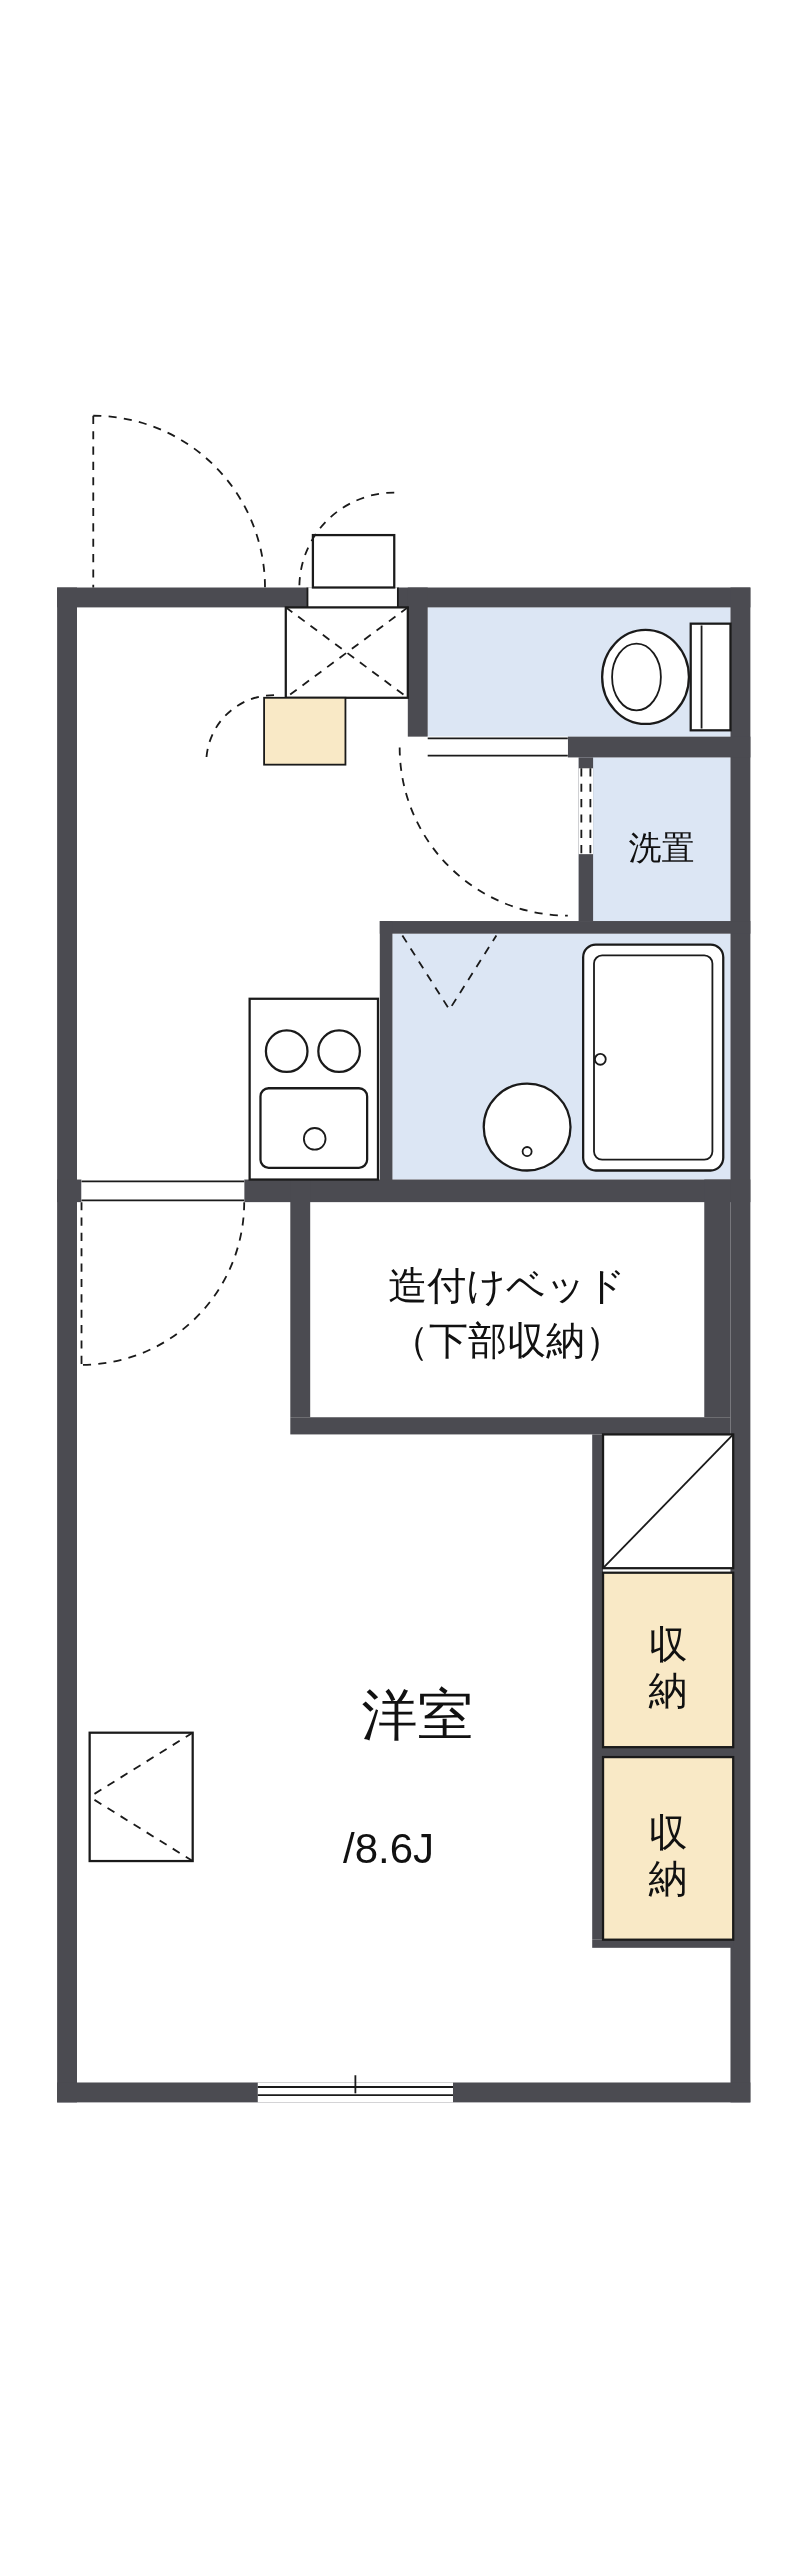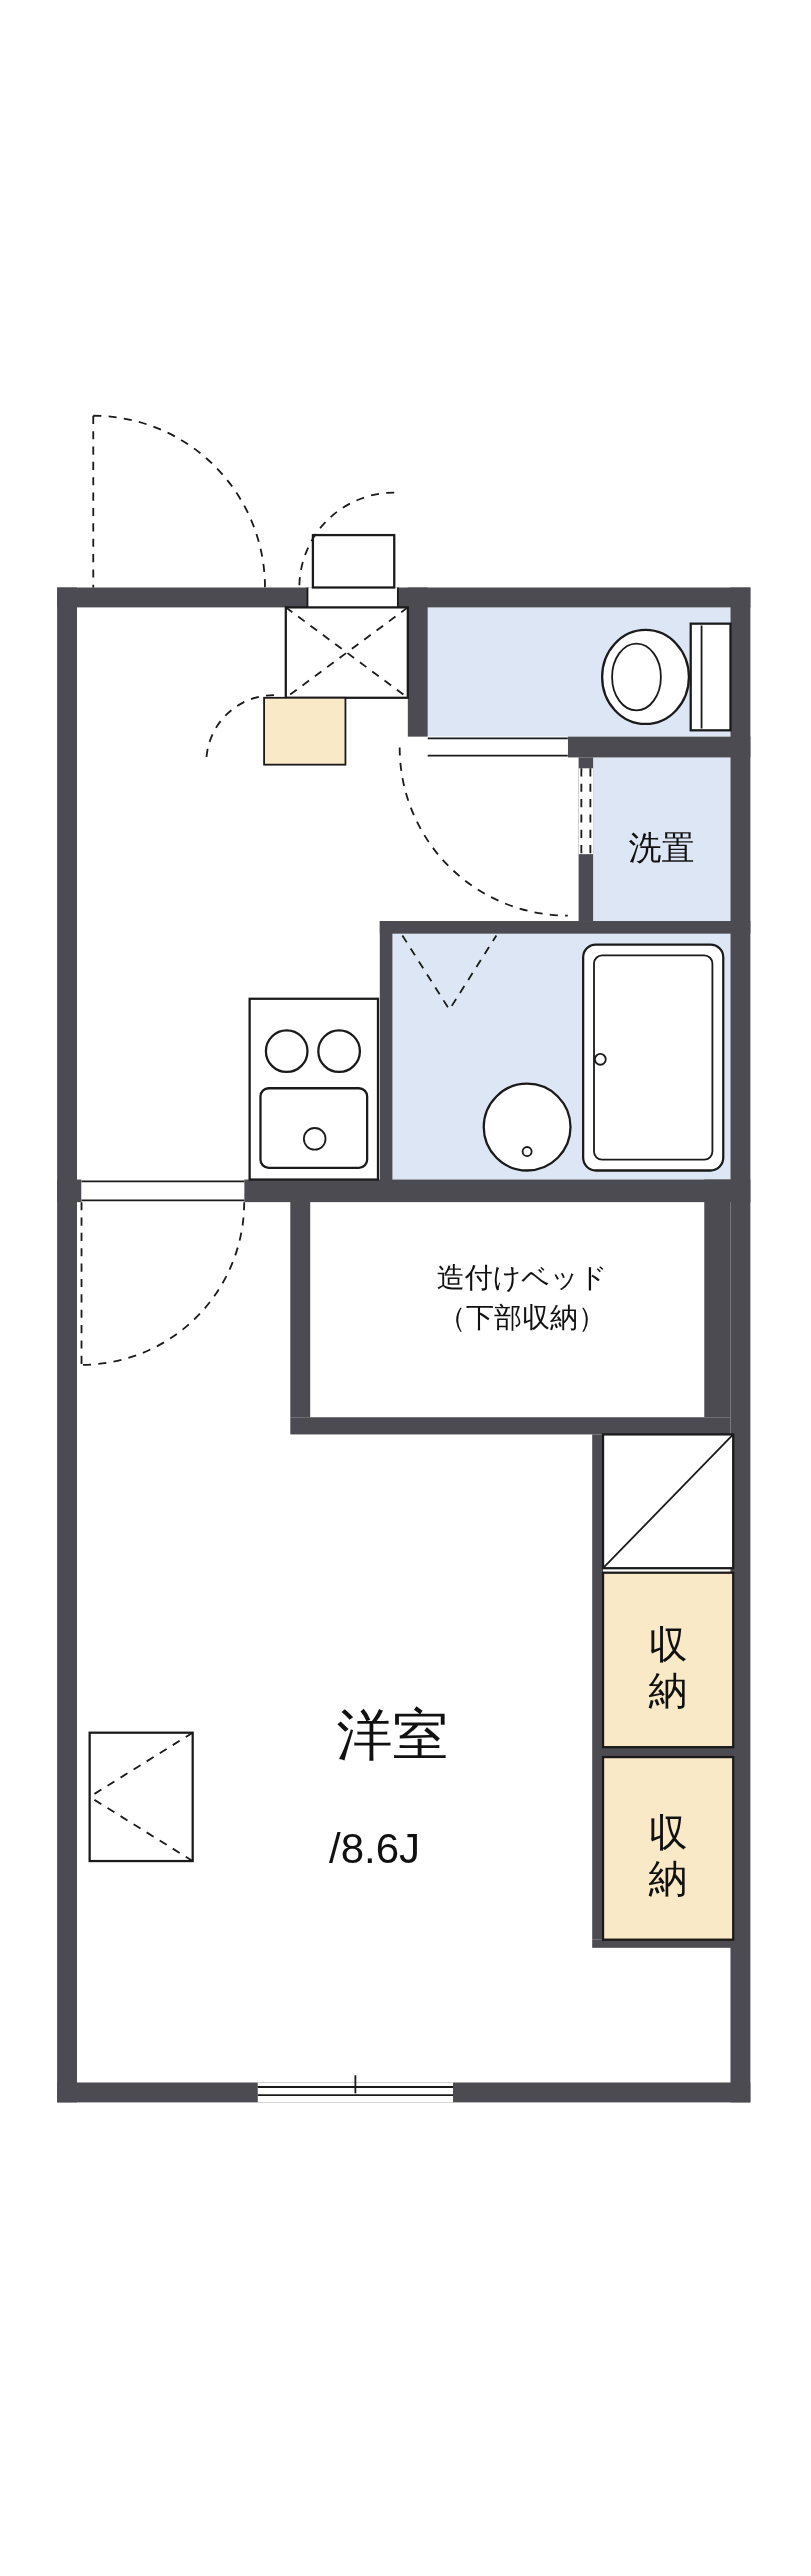--- a/index.html
+++ b/index.html
@@ -1,24 +1,24 @@
 <!DOCTYPE html>
 <html style="--wall: #4b4b51; --blue: #dce6f4; --cream: #f9e9c6; --line: #1a1a1a;font-size:14.5px"><head>
 <meta charset="utf-8">
 <style>
   html,body{margin:0;padding:0;background:#ffffff;}
   body{font-family:"Liberation Sans","DejaVu Sans",sans-serif;}
   #stage{position:relative;width:812px;height:2576px;background:#ffffff;overflow:hidden;}
   #plan-svg{position:absolute;left:0;top:0;}
   .lbl{position:absolute;color:#111;text-align:center;}
   .lbl-laundry{left:589px;top:818px;width:145px;font-size:33px;margin-top:8px;}
-  .lbl-bed{left:332px;top:1258px;width:380px;font-size:28px;line-height:1.42;font-family:Liberation Serif, serif;}
-  .lbl-room{left:302px;top:1678px;width:181px;font-size:56px;margin-top:20px;}
+  .lbl-bed{left:317px;top:1258px;width:380px;font-size:39px;line-height:1.42;font-family:Liberation Serif, serif;}
+  .lbl-room{left:327px;top:1678px;width:181px;font-size:56px;}
   .lbl-area{left:269px;top:1767px;width:271px;font-size:42px;}
-  .lbl-jo{left:239px;top:1825px;width:271px;font-size:42px;}
+  .lbl-jo{left:253px;top:1825px;width:271px;font-size:42px;}
   .lbl-storage{width:40px;font-size:39px;line-height:1.18;word-break:break-all;}
   .lbl-storage-1{left:648px;top:1622px;}
   .lbl-storage-2{left:648px;top:1810px;}
   .wall{fill:var(--wall,#4b4b51);}
   .roomblue{fill:var(--blue,#dce6f4);}
   .cream{fill:var(--cream,#f9e9c6);}
   .ln{stroke:var(--line,#1a1a1a);fill:none;}
   .dash{stroke:var(--line,#1a1a1a);fill:none;stroke-dasharray:9 8;}
 </style>
 </head>

